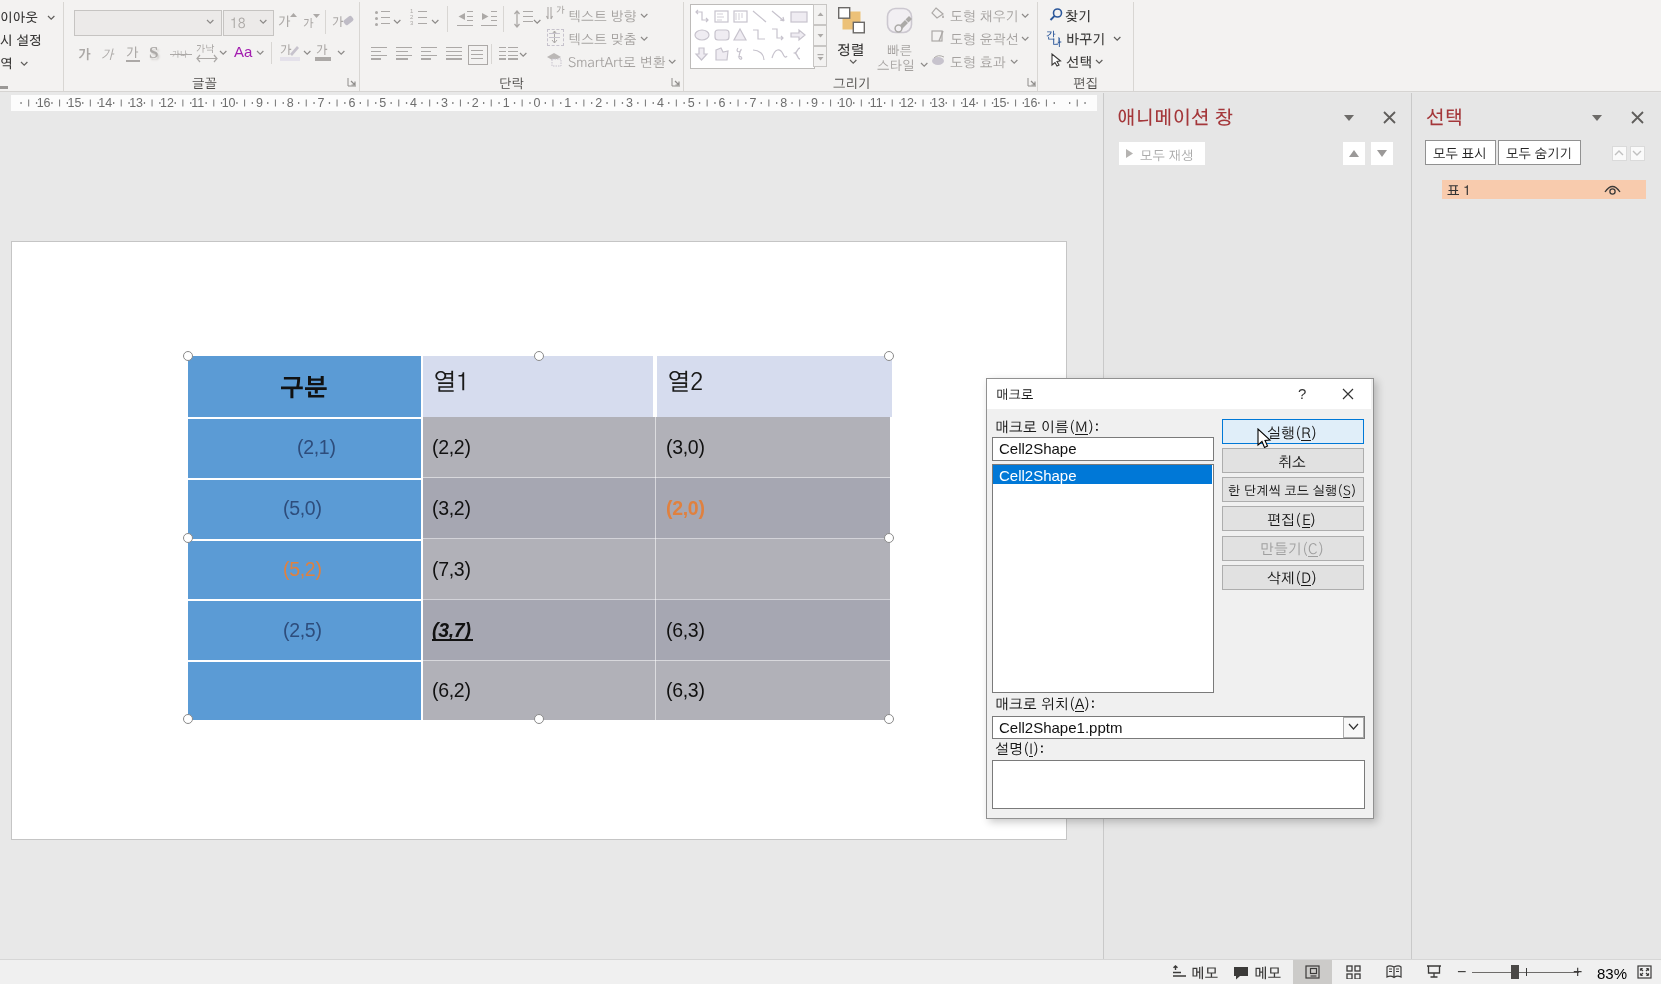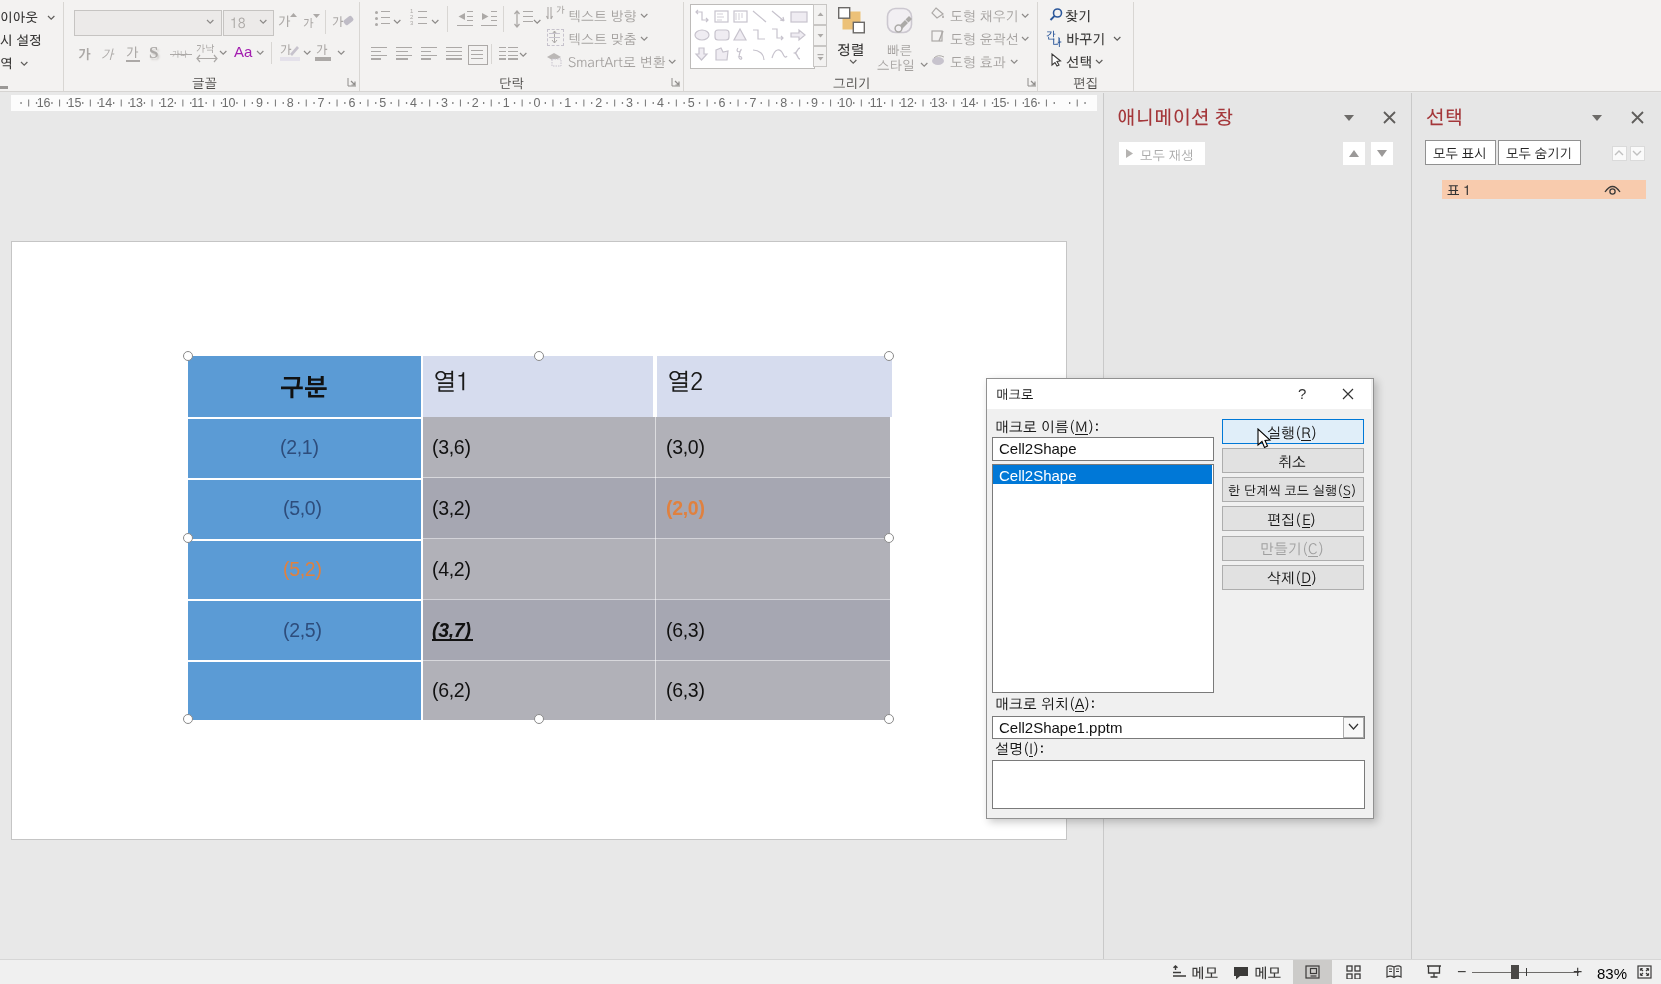--- a/index.html
+++ b/index.html
@@ -520,29 +520,29 @@
     <div class="abs" style="left:422.5px;top:659.5px;width:467.5px;height:1px;background:rgba(255,255,255,0.5)"></div>
     <svg style="position:absolute;left:280.1px;top:371.6px;overflow:visible" width="49" height="34">
       <path transform="translate(0,24)" d="M1.0 -6.8V-9.4H22.8V-6.8H13.4V2.2H10.4V-6.8ZM3.9 -16.5V-19.1H20.2Q20.2 -17.0 19.9 -14.1Q19.6 -11.2 19.1 -9.1H16.2Q16.6 -11.0 16.9 -13.1Q17.2 -15.3 17.2 -16.5Z M28.1 1.6V-4.6H31.1V-0.9H44.2V1.6ZM25.0 -6.1V-8.7H46.7V-6.1H37.8V-2.6H34.8V-6.1ZM28.0 -10.7V-19.9H31.0V-17.6H40.7V-19.9H43.7V-10.7ZM31.0 -13.1H40.7V-15.3H31.0Z" fill="#111"></path>
     </svg>
     <svg style="position:absolute;left:433px;top:366px;overflow:visible" width="38" height="34">
       <path transform="translate(0,24)" d="M2.3 -14.2Q2.3 -16.3 3.8 -17.6Q5.4 -18.9 7.8 -18.9Q10.1 -18.9 11.7 -17.6Q13.3 -16.3 13.3 -14.2Q13.3 -12.0 11.7 -10.7Q10.2 -9.4 7.8 -9.4Q5.3 -9.4 3.8 -10.7Q2.3 -12.0 2.3 -14.2ZM4.1 -14.2Q4.1 -12.7 5.2 -11.8Q6.2 -10.9 7.8 -10.9Q9.4 -10.9 10.4 -11.8Q11.4 -12.8 11.4 -14.2Q11.4 -15.5 10.4 -16.5Q9.4 -17.4 7.8 -17.4Q6.2 -17.4 5.2 -16.5Q4.1 -15.5 4.1 -14.2ZM11.9 -11.2V-12.7H18.3V-15.6H11.9V-17.1H18.3V-19.3H20.1V-8.6H18.3V-11.2ZM5.4 1.7V-3.7H18.3V-6.1H5.2V-7.7H20.1V-2.3H7.2V0.2H20.7V1.7Z M25.5 -13.4V-14.9H26.2Q28.2 -14.9 28.9 -15.5Q29.6 -16.1 29.6 -17.2V-17.8H31.2V0.2H29.3V-13.4Z" fill="#1a1a1a"></path>
     </svg>
     <svg style="position:absolute;left:667px;top:366px;overflow:visible" width="38" height="34">
       <path transform="translate(0,24)" d="M2.3 -14.2Q2.3 -16.3 3.8 -17.6Q5.4 -18.9 7.8 -18.9Q10.1 -18.9 11.7 -17.6Q13.3 -16.3 13.3 -14.2Q13.3 -12.0 11.7 -10.7Q10.2 -9.4 7.8 -9.4Q5.3 -9.4 3.8 -10.7Q2.3 -12.0 2.3 -14.2ZM4.1 -14.2Q4.1 -12.7 5.2 -11.8Q6.2 -10.9 7.8 -10.9Q9.4 -10.9 10.4 -11.8Q11.4 -12.8 11.4 -14.2Q11.4 -15.5 10.4 -16.5Q9.4 -17.4 7.8 -17.4Q6.2 -17.4 5.2 -16.5Q4.1 -15.5 4.1 -14.2ZM11.9 -11.2V-12.7H18.3V-15.6H11.9V-17.1H18.3V-19.3H20.1V-8.6H18.3V-11.2ZM5.4 1.7V-3.7H18.3V-6.1H5.2V-7.7H20.1V-2.3H7.2V0.2H20.7V1.7Z M24.3 -13.6Q24.8 -15.6 26.1 -16.8Q27.5 -18.0 29.7 -18.0Q31.9 -18.0 33.4 -16.7Q34.8 -15.4 34.8 -13.1Q34.8 -10.5 32.1 -7.9Q28.9 -4.9 28.1 -3.9Q27.0 -2.7 26.6 -1.5H34.8V0.0H24.4Q24.4 -0.9 24.8 -1.9Q25.1 -2.8 25.6 -3.5Q26.0 -4.2 27.1 -5.4Q28.1 -6.5 28.7 -7.0Q29.2 -7.5 30.6 -8.8Q32.9 -11.0 32.9 -13.1Q32.9 -14.7 32.0 -15.6Q31.1 -16.5 29.6 -16.5Q28.2 -16.5 27.2 -15.6Q26.3 -14.7 25.9 -13.1Z" fill="#1a1a1a"></path>
     </svg>
-    <span class="abs" style="left:280px;top:436.2px;font:19.5px 'Liberation Sans',sans-serif;color:#2E4D7C;letter-spacing:-0.3px">(2,1)</span>
+    <span class="abs" style="left:297px;top:436.2px;font:19.5px 'Liberation Sans',sans-serif;color:#2E4D7C;letter-spacing:-0.3px">(2,1)</span>
     <span class="abs" style="left:283.0px;top:497.0px;font:19.5px 'Liberation Sans',sans-serif;color:#2E4D7C;letter-spacing:-0.3px">(5,0)</span>
     <span class="abs" style="left:283.0px;top:557.8px;font:19.5px 'Liberation Sans',sans-serif;color:#E0813F;letter-spacing:-0.3px">(5,2)</span>
     <span class="abs" style="left:283.0px;top:618.5px;font:19.5px 'Liberation Sans',sans-serif;color:#2E4D7C;letter-spacing:-0.3px">(2,5)</span>
-    <span class="abs" style="left:432px;top:436.2px;font: 19.5px 'Liberation Sans',sans-serif;color:#111;letter-spacing:-0.3px">(3,6)</span>
+    <span class="abs" style="left:432px;top:436.2px;font: 19.5px 'Liberation Sans',sans-serif;color:#111;letter-spacing:-0.3px">(2,2)</span>
     <span class="abs" style="left:666px;top:436.2px;font: 19.5px 'Liberation Sans',sans-serif;color:#111;letter-spacing:-0.3px">(3,0)</span>
     <span class="abs" style="left:432px;top:497.0px;font: 19.5px 'Liberation Sans',sans-serif;color:#111;letter-spacing:-0.3px">(3,2)</span>
     <span class="abs" style="left:666px;top:497.0px;font:bold 19.5px 'Liberation Sans',sans-serif;color:#E0813F;letter-spacing:-0.3px">(2,0)</span>
-    <span class="abs" style="left:432px;top:557.8px;font: 19.5px 'Liberation Sans',sans-serif;color:#111;letter-spacing:-0.3px">(4,2)</span>
+    <span class="abs" style="left:432px;top:557.8px;font: 19.5px 'Liberation Sans',sans-serif;color:#111;letter-spacing:-0.3px">(7,3)</span>
     <span class="abs" style="left:432px;top:618.5px;font:italic bold 19.5px 'Liberation Sans',sans-serif;color:#111;letter-spacing:-0.3px">(3,7)</span>
     <div class="abs" style="left:432px;top:639.0px;width:41px;height:2px;background:#111"></div>
     <span class="abs" style="left:666px;top:618.5px;font: 19.5px 'Liberation Sans',sans-serif;color:#111;letter-spacing:-0.3px">(6,3)</span>
     <span class="abs" style="left:432px;top:678.8px;font: 19.5px 'Liberation Sans',sans-serif;color:#111;letter-spacing:-0.3px">(6,2)</span>
     <span class="abs" style="left:666px;top:678.8px;font: 19.5px 'Liberation Sans',sans-serif;color:#111;letter-spacing:-0.3px">(6,3)</span>
     <div class="abs" style="left:183px;top:351px;width:8px;height:8px;background:#fff;border:1.4px solid #8a8a8a;border-radius:50%"></div>
     <div class="abs" style="left:533.5px;top:351px;width:8px;height:8px;background:#fff;border:1.4px solid #8a8a8a;border-radius:50%"></div>
     <div class="abs" style="left:884px;top:351px;width:8px;height:8px;background:#fff;border:1.4px solid #8a8a8a;border-radius:50%"></div>
     <div class="abs" style="left:183px;top:533px;width:8px;height:8px;background:#fff;border:1.4px solid #8a8a8a;border-radius:50%"></div>
     <div class="abs" style="left:884px;top:533px;width:8px;height:8px;background:#fff;border:1.4px solid #8a8a8a;border-radius:50%"></div>

